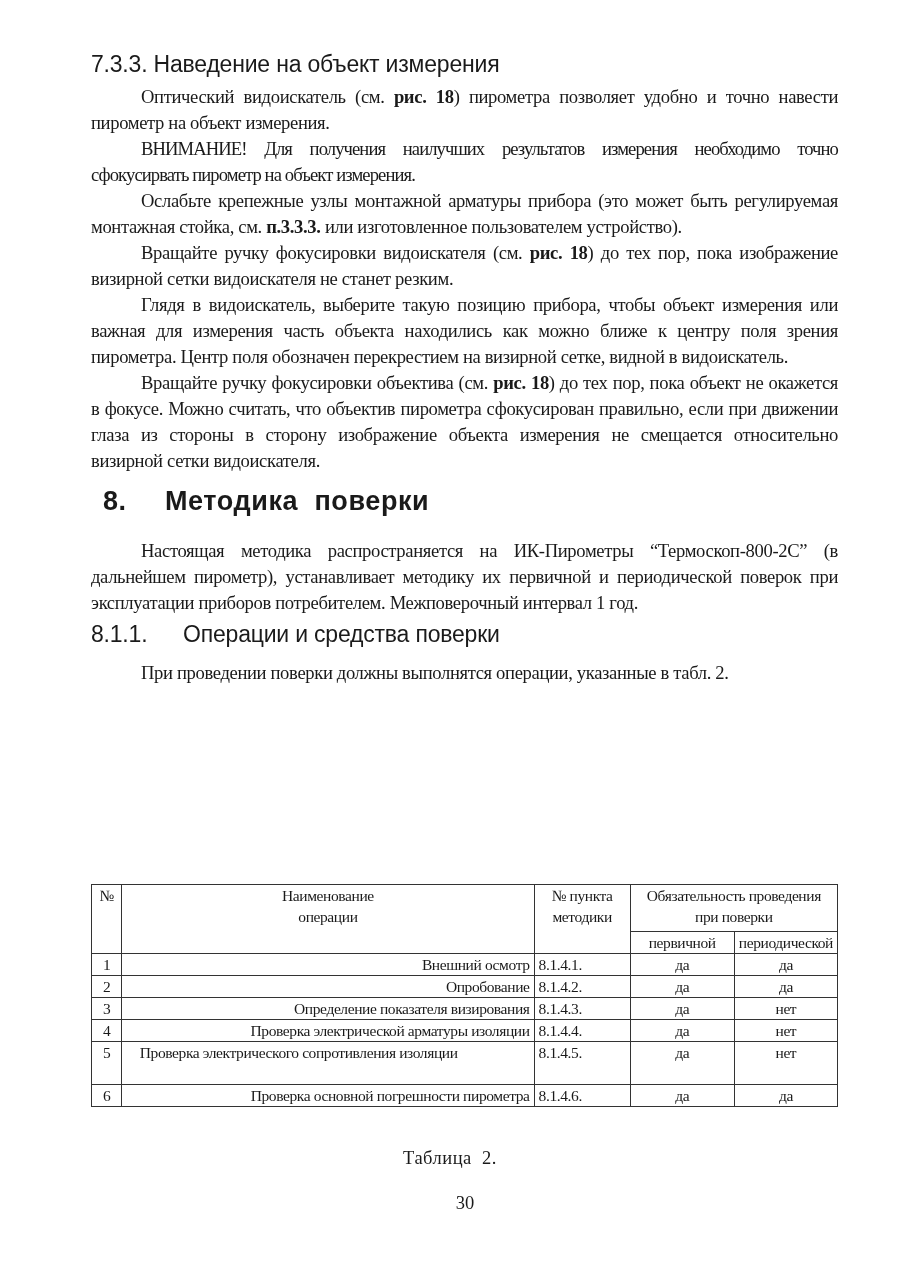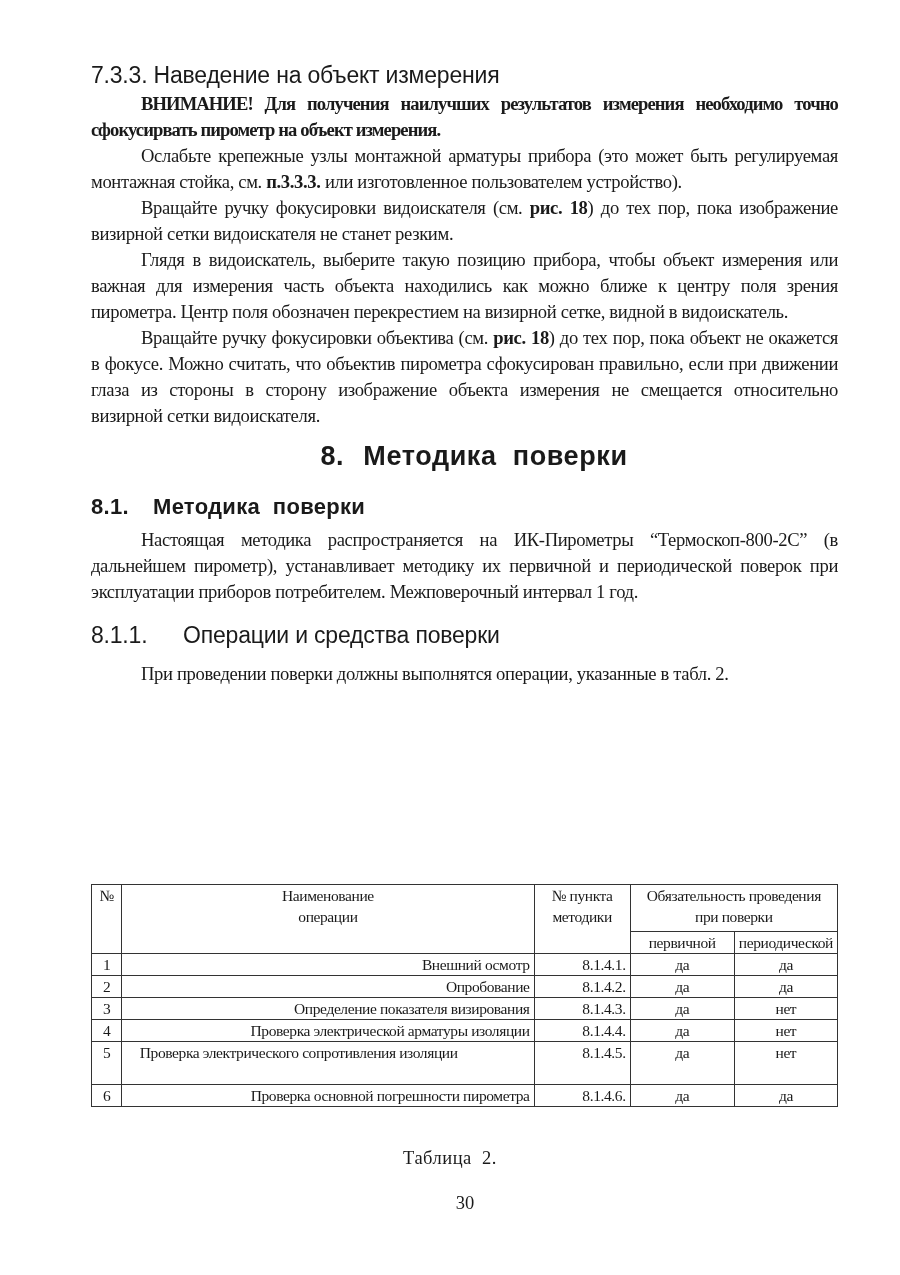--- a/index.html
+++ b/index.html
@@ -1,68 +1,68 @@
 <!DOCTYPE html>
 <html><head>
 <meta charset="utf-8">
 <style>
   html, body { margin: 0; padding: 0; background: #ffffff; }
   body { width: 900px; height: 1275px; position: relative; overflow: hidden; color: #1a1a1a; }
-  .page { position: absolute; left: 91px; top: 59px; width: 747px; }
+  .page { position: absolute; left: 91px; top: 48px; width: 747px; }
   .h3 { font-family: "Liberation Sans", sans-serif; font-size: 23px; font-weight: normal; margin: 0; height: 32px; line-height: 32px; letter-spacing: -0.2px; }
   .p { font-family: "Liberation Serif", serif; font-size: 18.6px; line-height: 26px; text-align: justify; margin: 0; text-indent: 50px; letter-spacing: -0.35px; }
   .p b { font-weight: bold; }
-  .warn { font-weight: bold; letter-spacing: -0.9px; }
-  .h1 { font-family: "Liberation Sans", sans-serif; font-size: 27px; font-weight: bold; margin: 6px; height: 50px; line-height: 50px; letter-spacing: 0.6px; text-align: center; }
+  .warn { font-weight: normal; letter-spacing: -0.9px; }
+  .h1 { font-family: "Liberation Sans", sans-serif; font-size: 27px; font-weight: bold; margin: 12px; height: 50px; line-height: 50px; letter-spacing: 0.6px; }
   .h2 { font-family: "Liberation Sans", sans-serif; font-size: 22px; font-weight: bold; margin: 0; height: 40px; line-height: 40px; letter-spacing: 0.3px; }
   .num { display: inline-block; }
   .h1 .num { width: 62px; }
   .h2 .num { width: 62px; }
   .h3b .num { width: 92px; }
 
   table.ops { position: absolute; left: 91px; top: 884px; width: 747px; border-collapse: collapse; font-family: "Liberation Serif", serif; font-size: 15.5px; letter-spacing: -0.4px; }
   table.ops td, table.ops th { border: 1.3px solid #333; padding: 0 4px; font-weight: normal; vertical-align: top; line-height: 21px; }
   table.ops th { text-align: center; }
   .c-no { width: 22px; text-align: center; }
   .c-name { width: 356px; text-align: right; }
-  .c-pt { width: 90px; text-align: right; }
+  .c-pt { width: 90px; text-align: left; }
   .c-p1 { width: 98px; text-align: center; }
   .c-p2 { text-align: center; }
   .hdr-row1 { height: 47px; }
   .row td { height: 21px; }
   .row.tall td { height: 42px; }
 
   .caption { position: absolute; top: 1148px; left: 0; width: 900px; text-align: center; font-family: "Liberation Serif", serif; font-size: 18.5px; letter-spacing: 0.5px; }
   .pagenum { position: absolute; top: 1193px; left: 0; width: 930px; text-align: center; font-family: "Liberation Serif", serif; font-size: 18.5px; }
 </style>
 </head>
 <body>
 
 <div class="page">
   <h3 class="h3">7.3.3. Наведение на объект измерения</h3>
 
+  <p class="p" style="margin-top:4px"><span>Оптический видоискатель (см. </span><b>рис. 18</b><span>) пирометра позволяет удобно и точно навести пирометр на объект измерения.</span></p>
 
   <p class="p warn"><span>ВНИМАНИЕ!</span><span> Для получения наилучших результатов измерения необходимо точно сфокусирвать пирометр на объект измерения.</span></p>
 
   <p class="p"><span>Ослабьте крепежные узлы монтажной арматуры прибора (это может быть регулируемая монтажная стойка, см. </span><b>п.3.3.3.</b><span> или изготовленное пользователем устройство).</span></p>
 
   <p class="p"><span>Вращайте ручку фокусировки видоискателя (см. </span><b>рис. 18</b><span>) до тех пор, пока изображение визирной сетки видоискателя не станет резким.</span></p>
 
   <p class="p">Глядя в видоискатель, выберите такую позицию прибора, чтобы объект измерения или важная для измерения часть объекта находились как можно ближе к центру поля зрения пирометра. Центр поля обозначен перекрестием на визирной сетке, видной в видоискатель.</p>
 
   <p class="p"><span>Вращайте ручку фокусировки объектива (см. </span><b>рис. 18</b><span>) до тех пор, пока объект не окажется в фокусе. Можно считать, что объектив пирометра сфокусирован правильно, если при движении глаза из стороны в сторону изображение объекта измерения не смещается относительно визирной сетки видоискателя.</span></p>
 
 
   <h1 class="h1" style="margin-top:2px"><span class="num">8.</span><span style="white-space:pre">Методика  поверки</span></h1>
 
-  <h2 class="h2" style="margin-top:2px"><span class="num">8.1.</span><span style="white-space:pre">Методика  поверки</span></h2>
 
   <p class="p">Настоящая методика распространяется на ИК-Пирометры “Термоскоп-800-2С” (в дальнейшем пирометр), устанавливает методику их первичной и периодической поверок при эксплуатации приборов потребителем. Межповерочный интервал 1 год.</p>
 
-  <h3 class="h3 h3b" style="margin-top:14px"><span class="num">8.1.1.</span><span>Операции и средства поверки</span></h3>
+  <h3 class="h3 h3b" style="margin-top:2px"><span class="num">8.1.1.</span><span>Операции и средства поверки</span></h3>
 
   <p class="p" style="margin-top:10px">При проведении поверки должны выполнятся операции, указанные в табл. 2.</p>
 </div>
 
 <table class="ops">
   <tbody>
       <tr class="hdr-row1">
     <th class="c-no" rowspan="2">№</th>
     <th class="c-name" rowspan="2" style=""><span>Наименование</span><br><span>операции</span></th>
     <th class="c-pt" rowspan="2"><span>№ пункта</span><br><span>методики</span></th>

